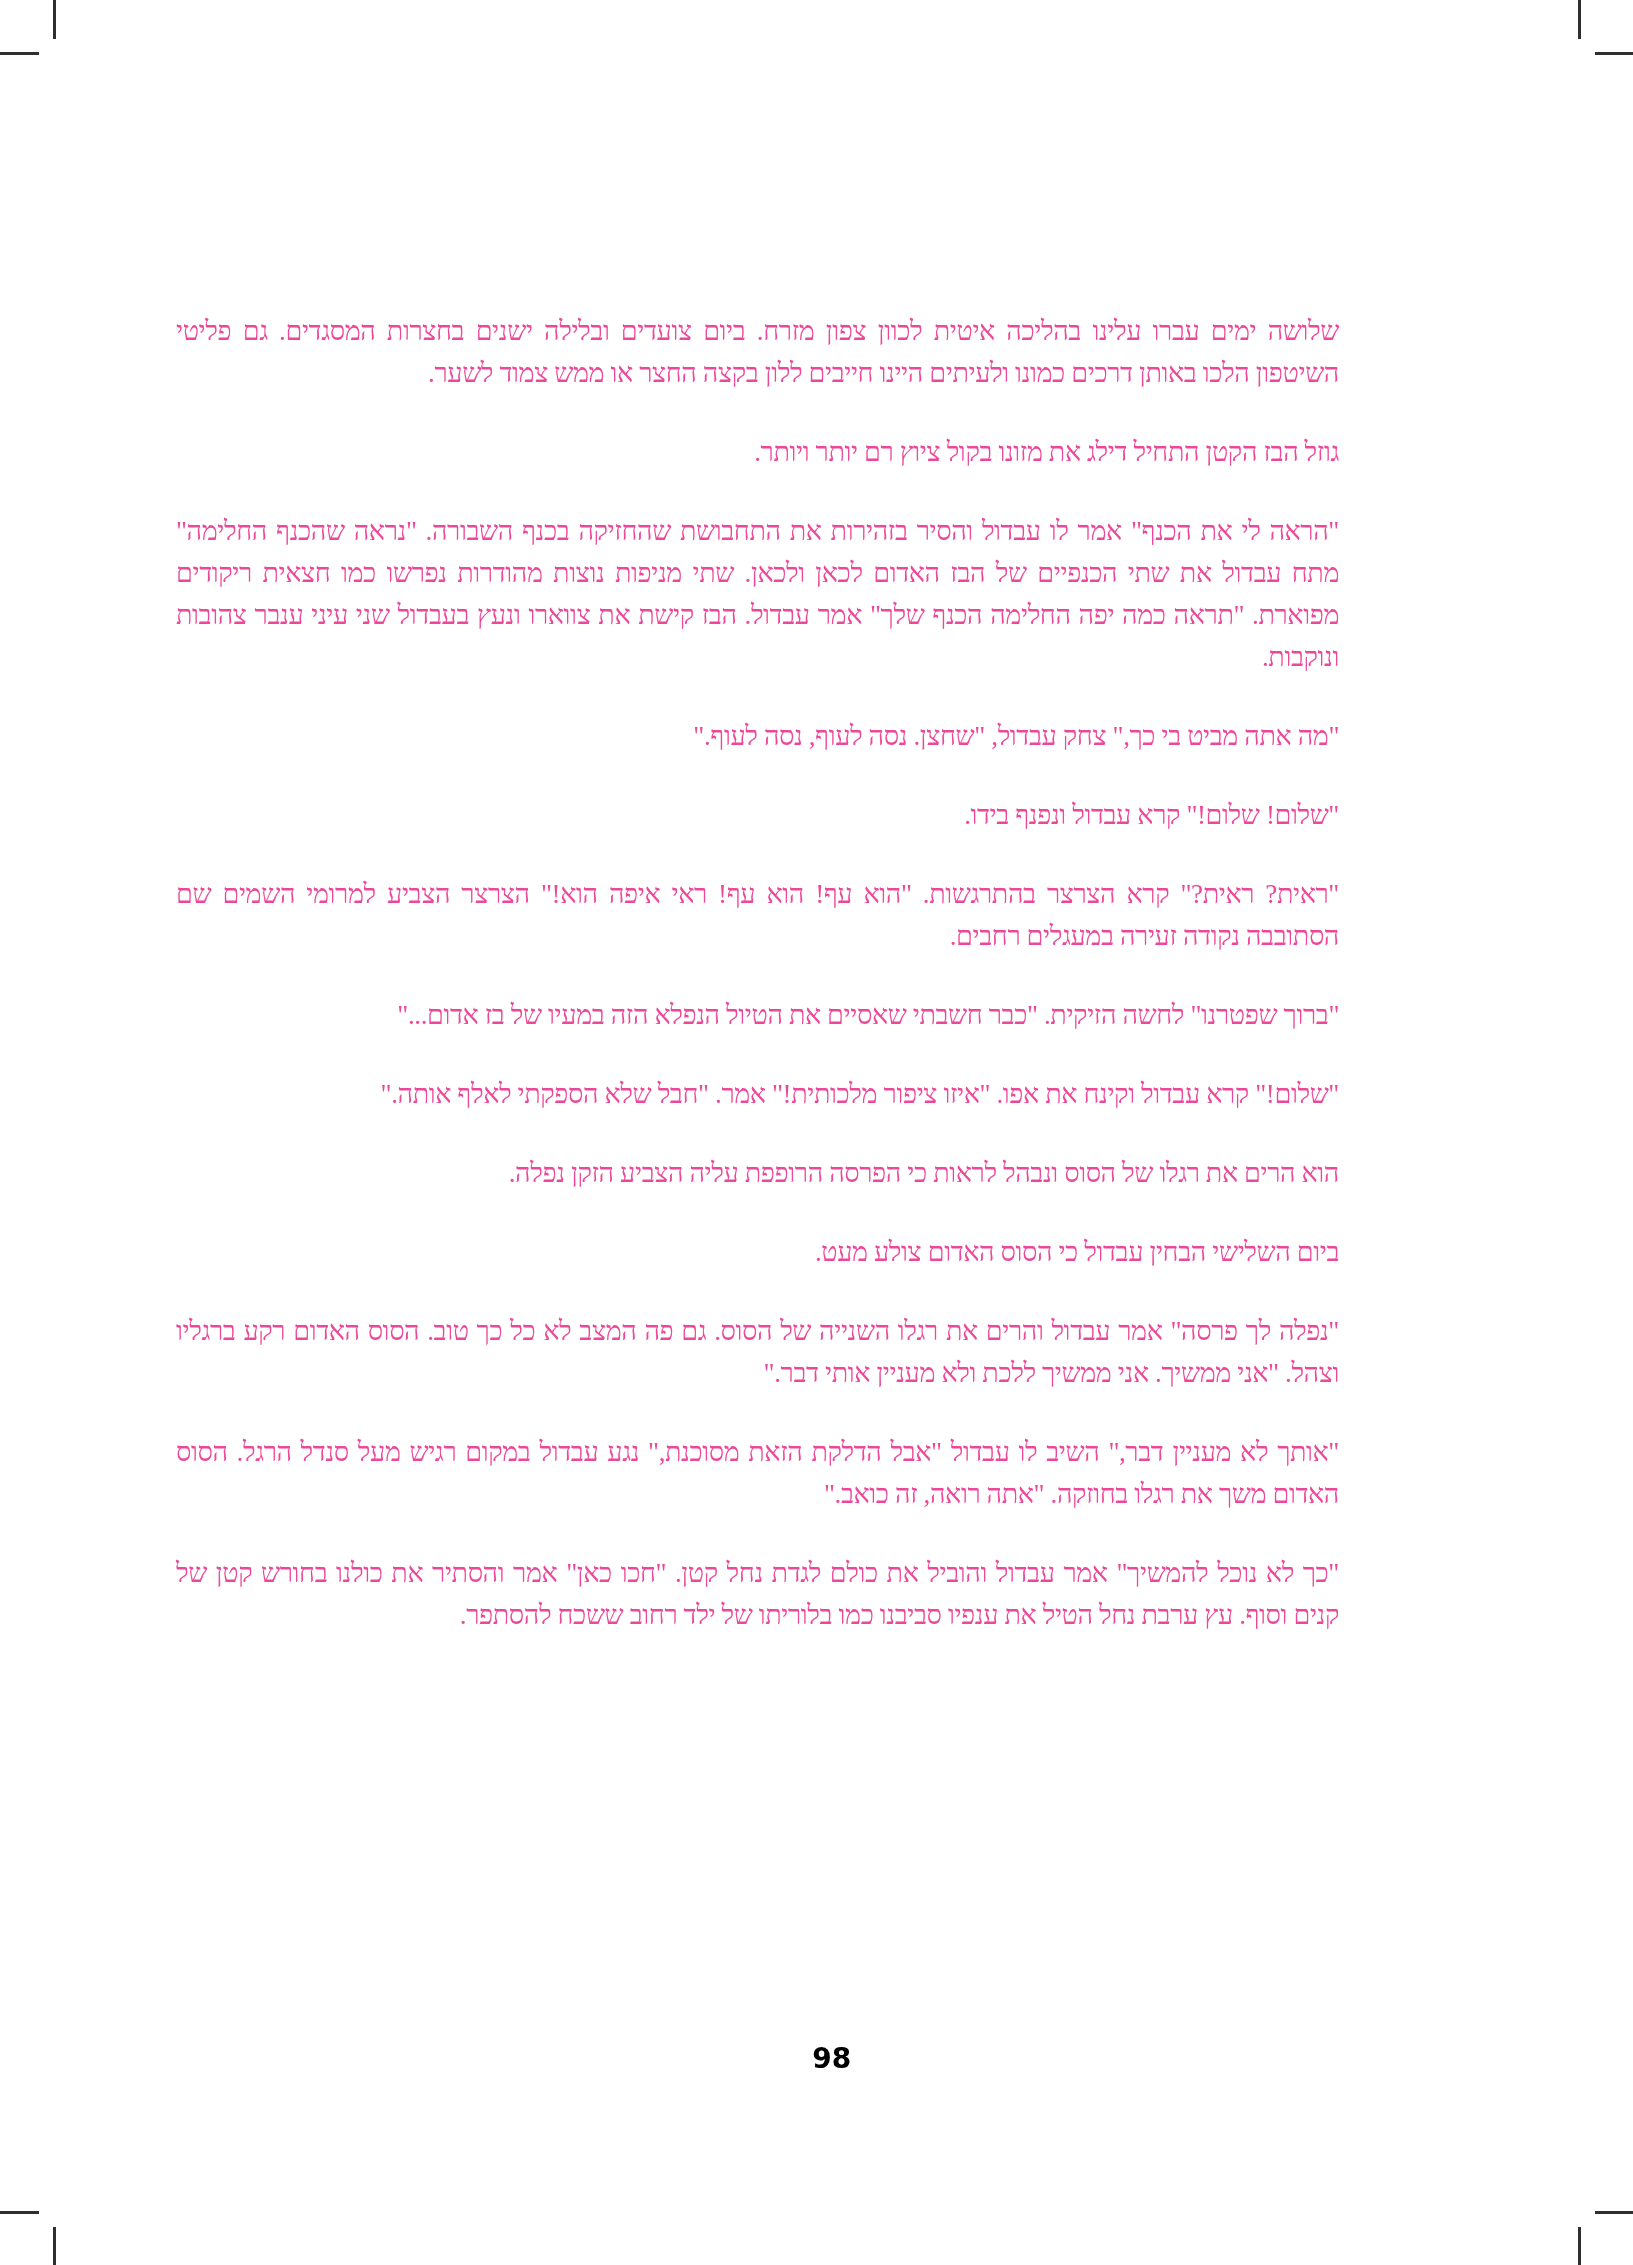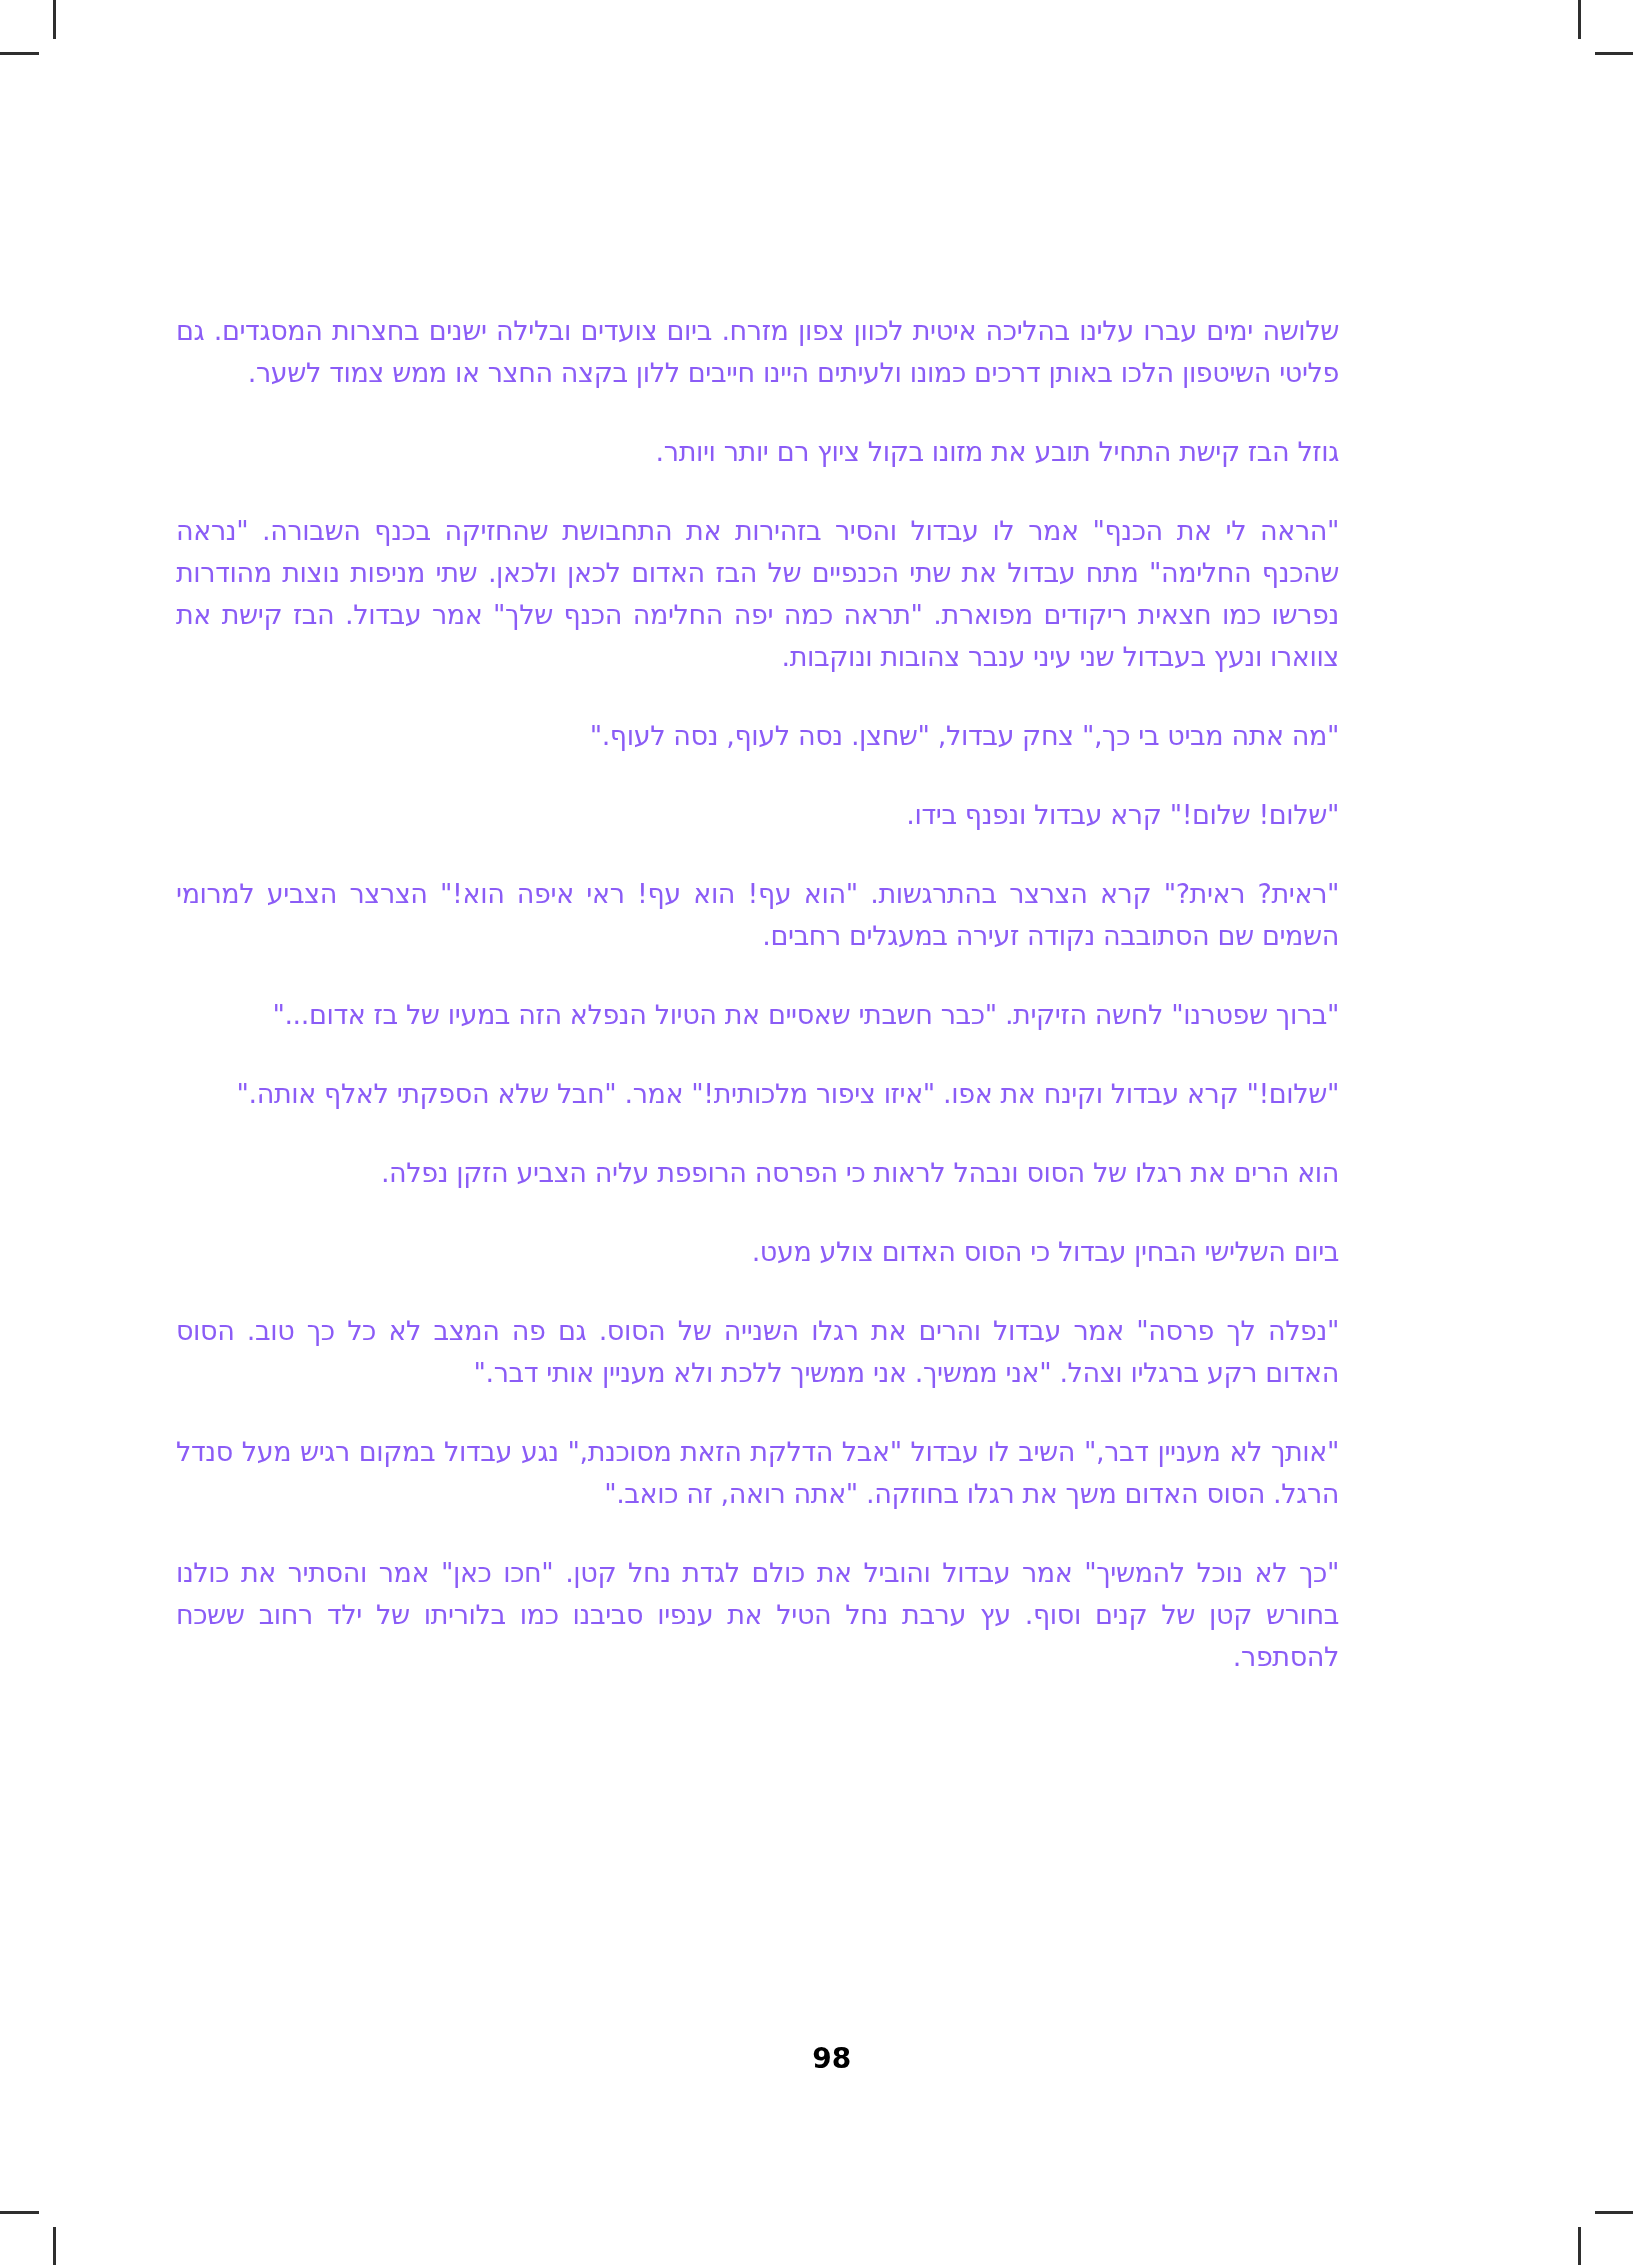--- a/index.html
+++ b/index.html
@@ -33,25 +33,26 @@
 
   
   .text-column {
     position: absolute;
     top: 310px;
     right: 295px;
     width: 1163px;
     direction: rtl;
     unicode-bidi: embed;
     text-align: justify;
-    color: #8b5cf6;
+    color: #ec4899;
     font-size: 27px;
     letter-spacing: -0.4px;
     line-height: 42px;
     font-weight: 400;
+    font-family: Liberation Serif, serif;
   }
   .text-column p {
     margin: 0 0 37px 0;
     padding: 0;
   }
   .page-number {
     position: absolute;
     top: 2042px;
     left: 0;
     right: 0;
@@ -71,21 +72,21 @@
   <div class="mark h m-tl-h"></div>
   <div class="mark v m-tr-v"></div>
   <div class="mark h m-tr-h"></div>
   <div class="mark v m-bl-v"></div>
   <div class="mark h m-bl-h"></div>
   <div class="mark v m-br-v"></div>
   <div class="mark h m-br-h"></div>
 
   <div class="text-column" dir="rtl">
     <p>שלושה ימים עברו עלינו בהליכה איטית לכוון צפון מזרח. ביום צועדים ובלילה ישנים בחצרות המסגדים. גם פליטי השיטפון הלכו באותן דרכים כמונו ולעיתים היינו חייבים ללון בקצה החצר או ממש צמוד לשער.</p>
-    <p>גוזל הבז קישת התחיל תובע את מזונו בקול ציוץ רם יותר ויותר.</p>
+    <p>גוזל הבז הקטן התחיל דילג את מזונו בקול ציוץ רם יותר ויותר.</p>
     <p>"הראה לי את הכנף" אמר לו עבדול והסיר בזהירות את התחבושת שהחזיקה בכנף השבורה. "נראה שהכנף החלימה" מתח עבדול את שתי הכנפיים של הבז האדום לכאן ולכאן. שתי מניפות נוצות מהודרות נפרשו כמו חצאית ריקודים מפוארת. "תראה כמה יפה החלימה הכנף שלך" אמר עבדול. הבז קישת את צווארו ונעץ בעבדול שני עיני ענבר צהובות ונוקבות.</p>
     <p>"מה אתה מביט בי כך," צחק עבדול, "שחצן. נסה לעוף, נסה לעוף."</p>
     <p>"שלום! שלום!" קרא עבדול ונפנף בידו.</p>
     <p>"ראית? ראית?" קרא הצרצר בהתרגשות. "הוא עף! הוא עף! ראי איפה הוא!" הצרצר הצביע למרומי השמים שם הסתובבה נקודה זעירה במעגלים רחבים.</p>
     <p>"ברוך שפטרנו" לחשה הזיקית. "כבר חשבתי שאסיים את הטיול הנפלא הזה במעיו של בז אדום..."</p>
     <p>"שלום!" קרא עבדול וקינח את אפו. "איזו ציפור מלכותית!" אמר. "חבל שלא הספקתי לאלף אותה."</p>
     <p>הוא הרים את רגלו של הסוס ונבהל לראות כי הפרסה הרופפת עליה הצביע הזקן נפלה.</p>
     <p>ביום השלישי הבחין עבדול כי הסוס האדום צולע מעט.</p>
     <p>"נפלה לך פרסה" אמר עבדול והרים את רגלו השנייה של הסוס. גם פה המצב לא כל כך טוב. הסוס האדום רקע ברגליו וצהל. "אני ממשיך. אני ממשיך ללכת ולא מעניין אותי דבר."</p>
     <p>"אותך לא מעניין דבר," השיב לו עבדול "אבל הדלקת הזאת מסוכנת," נגע עבדול במקום רגיש מעל סנדל הרגל. הסוס האדום משך את רגלו בחוזקה. "אתה רואה, זה כואב."</p>

